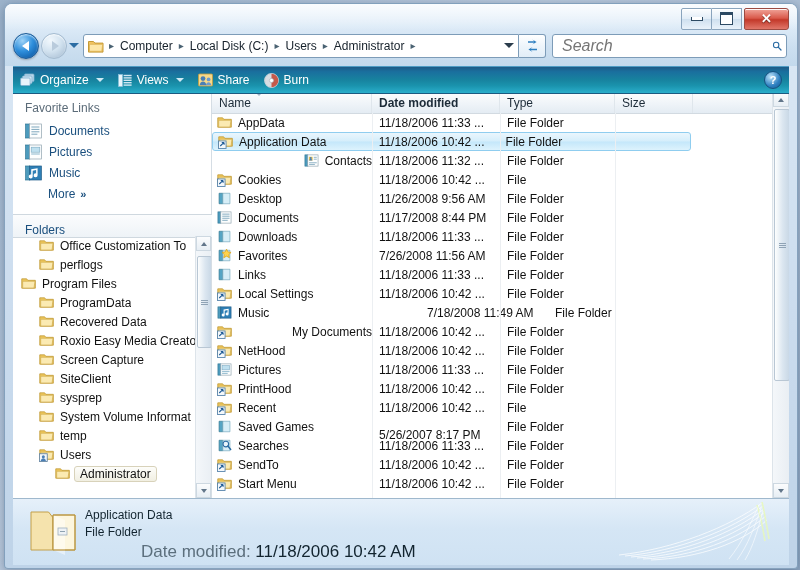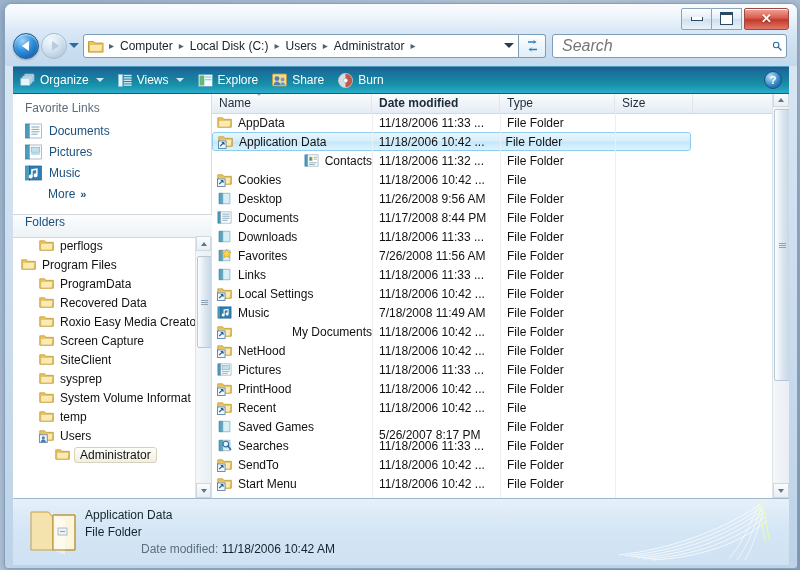--- a/index.html
+++ b/index.html
@@ -125,21 +125,21 @@
   .side-head { font-size:12px; color:#5b6b78; padding:9px 0 5px 12px; }
   .side-link { display:flex; align-items:center; height:21px; padding-left:12px; gap:7px; }
   .side-link .lbl { font-size:12px; color:#1a4f7e; }
   .more-row { display:flex;align-items:center; height:21px; padding-left:35px; gap:5px; }
   .more-row .lbl { font-size:12px; color:#1a4f7e; }
   .chev2 { font-size:11px; color:#1a4f7e; font-weight:bold; letter-spacing:-1px; }
   .folders-bar {
     position:absolute; left:0; top:122px; width:198px; height:22px;
     border-top:1px solid #cfd8df; border-bottom:1px solid #cfd8df;
     background:linear-gradient(180deg,#fbfcfd,#eef3f7);
-    display:flex; align-items:flex-start; padding:0 8px 0 12px;
+    display:flex; align-items:flex-end; padding:0 8px 0 12px;
   }
   .folders-bar .lbl { font-size:12px; color:#1a4f7e; }
   .folders-chev { margin-left:auto; color:#1a4f7e; font-size:12px; font-weight:bold; }
   .tree { position:absolute; left:0; top:144px; width:198px; height:262px; overflow:hidden; }
   .tnode { display:flex; align-items:center; height:19px; gap:6px; font-size:12px; color:#111; white-space:nowrap; }
   .tnode .tlbl { overflow:hidden; }
   .tnode.sel .tlbl {
     background: linear-gradient(180deg,#fdfdfa,#f1efe2);
     border:1px solid #d8d2ba; border-radius:3px; padding:0 5px; margin-left:-2px;
   }
@@ -172,21 +172,21 @@
   
   .details {
     position:absolute; left:8px; top:494px; width:776px; height:66px;
     background: linear-gradient(180deg,#e6f0fa 0%, #d5e6f5 45%, #cfe2f3 100%);
     border-top:1px solid #9fb8cd; display:flex; align-items:flex-start; overflow:hidden;
   }
   .det-ico { width:52px;height:52px; margin:7px 6px 0 14px; flex:none; }
   .det-txt { padding-top:9px; }
   .det-title { font-size:12px; color:#12242f; }
   .det-type { font-size:12px; color:#12242f; margin-top:3px; }
-  .det-meta { font-size:12px; margin-top:3px; }
+  .det-meta { font-size:17px; margin-top:3px; }
   .det-meta .k { color:#5c6f7d; }
   .det-meta .v { color:#12242f; }
   .aurora { position:absolute; right:0; bottom:0; width:210px; height:66px; opacity:.85; pointer-events:none; }
 </style>
 </head>
 <body>
 
 <div id="root">
   <div class="window">
 
@@ -269,29 +269,20 @@
               <rect x="5.6" y="3.2" width="8" height="1.4"></rect>
             <rect x="5.6" y="5.6" width="8" height="1.4"></rect>
               <rect x="5.6" y="8.0" width="8" height="1.4"></rect>
             <rect x="5.6" y="10.4" width="8" height="1.4"></rect>
           </g>
         </svg>
         <span class="cmdlabel">Views</span>
         <span class="cmd-caret"></span>
       </div>
 
-      <div class="cmditem">
-        <svg width="15" height="13" viewBox="0 0 15 13">
-          <rect x="0.5" y="0.5" width="14" height="12" rx="1" fill="#f2fafd" stroke="#6aa9c8" stroke-width="1"></rect>
-          <rect x="1.5" y="1.5" width="4.8" height="10" fill="#64b96f"></rect>
-          <rect x="7" y="2.4" width="6.6" height="1.3" fill="#9ec9de"></rect>
-          <rect x="7" y="5" width="6.6" height="1.3" fill="#9ec9de"></rect>
-        </svg>
-        <span class="cmdlabel">Explore</span>
-      </div>
 
       <div class="cmditem">
         <svg width="15" height="14" viewBox="0 0 15 14">
           <rect x="0.5" y="1" width="14" height="12" rx="1" fill="#f6d98a" stroke="#c79d3e" stroke-width=".8"></rect>
           <circle cx="5" cy="5.6" r="2.4" fill="#4a7fb5"></circle>
           <path d="M1.6 12.2c.5-2.6 2-3.7 3.4-3.7s2.9 1.1 3.4 3.7z" fill="#4a7fb5"></path>
           <circle cx="10.6" cy="6.4" r="1.9" fill="#6d9acb"></circle>
           <path d="M7.8 12.2c.4-2.1 1.6-3 2.8-3s2.4.9 2.8 3z" fill="#6d9acb"></path>
         </svg>
         <span class="cmdlabel">Share</span>
@@ -360,20 +351,27 @@
           <span class="folders-chev">⌄</span>
         </div>
 
         <div class="tree">
           <div id="tree-nodes">
               <div class="tnode" style="padding-left: 26px;">
                 <svg width="15" height="15" viewBox="0 0 16 16" style="flex: 0 0 auto;">
                   <path d="M0.8 3h5.2l1.3 1.6h8V13H0.8z" fill="#eec75c" stroke="#bd9531" stroke-width=".8"></path>
                   <path d="M1.8 5.6h13.1l-1 7.2H1.8z" fill="#fbeab2" stroke="#cda949" stroke-width=".7"></path>
                 </svg>
+                <span class="tlbl">Office Customization To</span>
+              </div>
+              <div class="tnode" style="padding-left: 26px;">
+                <svg width="15" height="15" viewBox="0 0 16 16" style="flex: 0 0 auto;">
+                  <path d="M0.8 3h5.2l1.3 1.6h8V13H0.8z" fill="#eec75c" stroke="#bd9531" stroke-width=".8"></path>
+                  <path d="M1.8 5.6h13.1l-1 7.2H1.8z" fill="#fbeab2" stroke="#cda949" stroke-width=".7"></path>
+                </svg>
                 <span class="tlbl">perflogs</span>
               </div>
               <div class="tnode" style="padding-left: 8px;">
                 <svg width="15" height="15" viewBox="0 0 16 16" style="flex: 0 0 auto;">
                   <path d="M0.8 3h5.2l1.3 1.6h8V13H0.8z" fill="#eec75c" stroke="#bd9531" stroke-width=".8"></path>
                   <path d="M1.8 5.6h13.1l-1 7.2H1.8z" fill="#fbeab2" stroke="#cda949" stroke-width=".7"></path>
                 </svg>
                 <span class="tlbl">Program Files</span>
               </div>
               <div class="tnode" style="padding-left: 26px;">
@@ -626,21 +624,21 @@
             </div>
             <div class="row">
               <div class="cell name" style="width: 160px;">
                 <svg width="15" height="15" viewBox="0 0 16 16" style="flex: 0 0 auto;">
                   <rect x="1" y="2" width="3" height="12" fill="#4d9bbd" stroke="#2f7796" stroke-width=".7"></rect>
                   <rect x="4" y="2" width="11" height="12" fill="#2f7fb5" stroke="#205d89" stroke-width=".7"></rect>
                   <path d="M12.4 4v5.6a1.6 1.6 0 1 1-1.2-1.5V5.3l-3 .8v4.6a1.6 1.6 0 1 1-1.2-1.5V4.9z" fill="#fff"></path>
                 </svg>
                 <span>Music</span>
               </div>
-              <div class="cell" style="width: 128px;">7/18/2008 11:49 AM</div>
+              <div class="cell" style="width: 128px; margin-left: 48px;">7/18/2008 11:49 AM</div>
               <div class="cell" style="width: 115px;">File Folder</div>
               <div class="cell" style="width: 78px;"></div>
             </div>
             <div class="row">
               <div class="cell name" style="width: 160px; justify-content: space-between;">
                 <svg width="15" height="15" viewBox="0 0 16 16" style="flex: 0 0 auto;">
                   <path d="M0.8 3h5.2l1.3 1.6h8V13H0.8z" fill="#eec75c" stroke="#bd9531" stroke-width=".8"></path>
                   <path d="M1.8 5.6h13.1l-1 7.2H1.8z" fill="#fbeab2" stroke="#cda949" stroke-width=".7"></path>
                   <rect x="0.6" y="7.4" width="8" height="8" fill="#f4f8fb" stroke="#4e7ea8" stroke-width=".9"></rect>
                   <path d="M2.4 12.8 L6.2 9.2 M6.4 9.1 h-2.4 M6.5 9.1 v2.4" stroke="#1f5b96" stroke-width="1.2" fill="none"></path>

